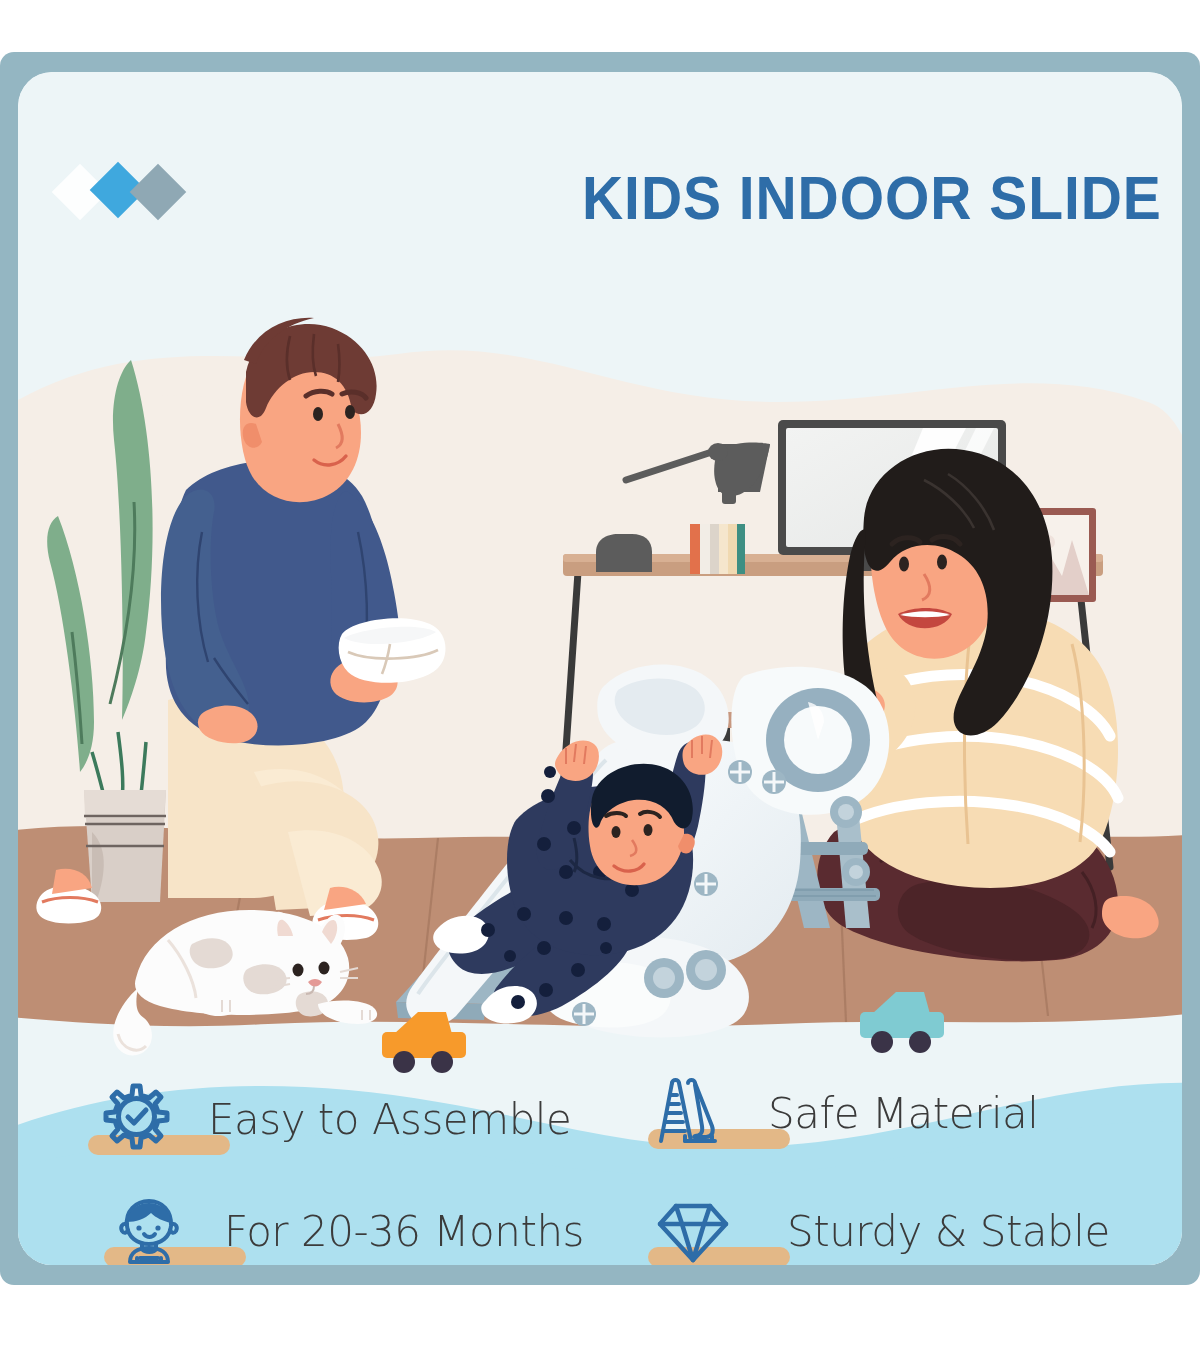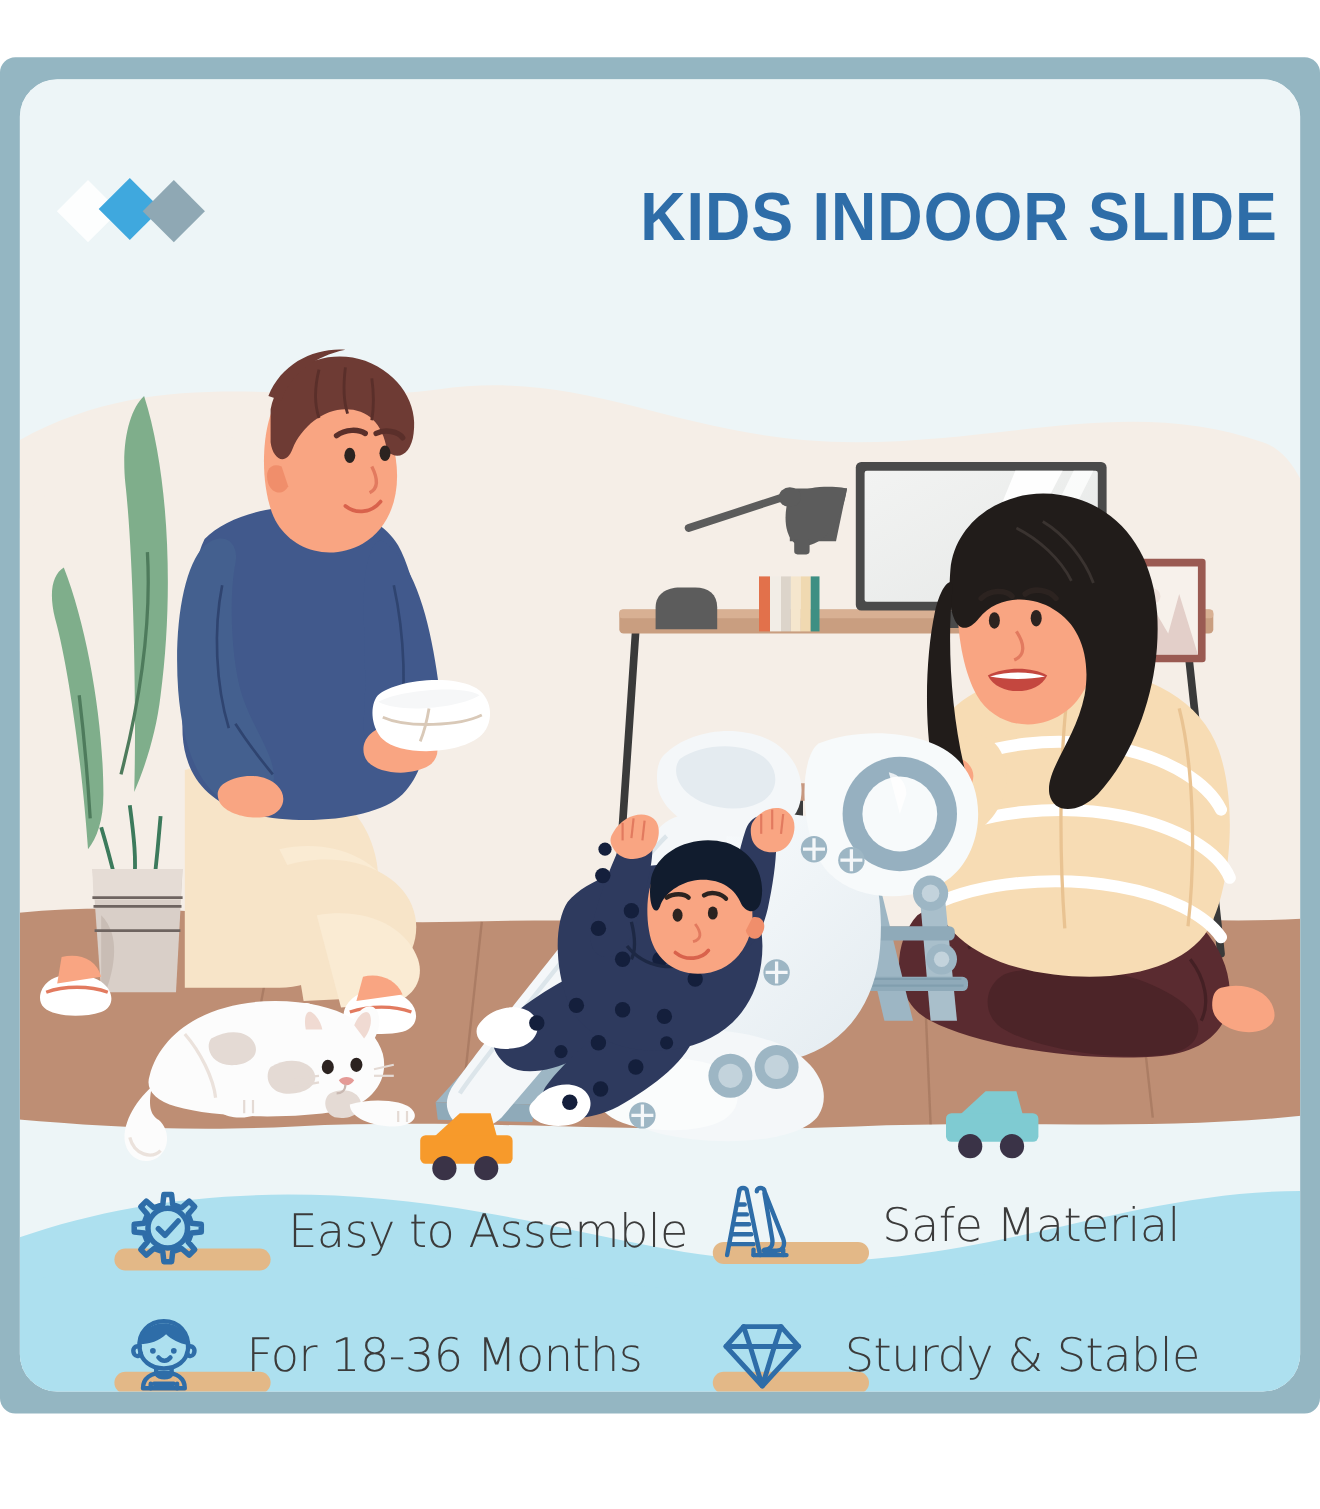--- a/index.html
+++ b/index.html
@@ -50,24 +50,24 @@
     position:absolute; left:-6px; bottom:3px; width:142px; height:20px;
     background:#E3B887; border-radius:10px; z-index:0;
   }
   .feat svg{ position:absolute; left:0; top:0; z-index:2; }
   .feat .flabel{
     position:relative; z-index:3; margin-left:36px;
     font-size:42px; color:#3B3B3B; font-weight:300;
     font-family:"DejaVu Sans", sans-serif;
     letter-spacing:-0.5px; white-space:nowrap;
   }
-  .feat.f1{ left:92px; top:36px;gap:38px; }
-  .feat.f2{ left:636px; top:30px;gap:34px; }
+  .feat.f1{ left:76px; top:36px; }
+  .feat.f2{ left:636px; top:30px; }
   .feat.f3{ left:92px; top:148px; }
-  .feat.f4{ left:636px; top:148px; }
+  .feat.f4{ left:636px; top:148px;gap:19px; }
 </style>
 </head>
 <body>
 
 <div id="page">
 
   <div class="frame"></div>
 
   <div class="panel">
 
@@ -613,21 +613,21 @@
               <path d="M32,52 L32,57"></path>
                 <path d="M46,52 L46,57"></path>
               <path d="M20,70 C20,61 27,56 39,56 C51,56 58,61 58,70 Z"></path>
               <path d="M32,57 C35,61 44,61 46,57"></path>
               <path d="M30,66 L48,66"></path>
               <path d="M27,70 L27,66"></path>
                 <path d="M51,70 L51,66"></path>
             </g>
           </svg>
         </div>
-        <div class="flabel">For 18-36 Months</div>
+        <div class="flabel">For 20-36 Months</div>
       </div>
 
       <div class="feat f4">
         <div class="ficon">
           <span class="fbar"></span>
           <svg width="78" height="78" viewBox="0 0 78 78">
             <g fill="none" stroke="#2E6DA8" stroke-width="4.5" stroke-linejoin="round" stroke-linecap="round">
               <path d="M22,14 L56,14 L72,32 L39,68 L6,32 Z"></path>
               <path d="M6,32 L72,32"></path>
               <path d="M22,14 L28,32 L39,68 L50,32 L56,14"></path>

